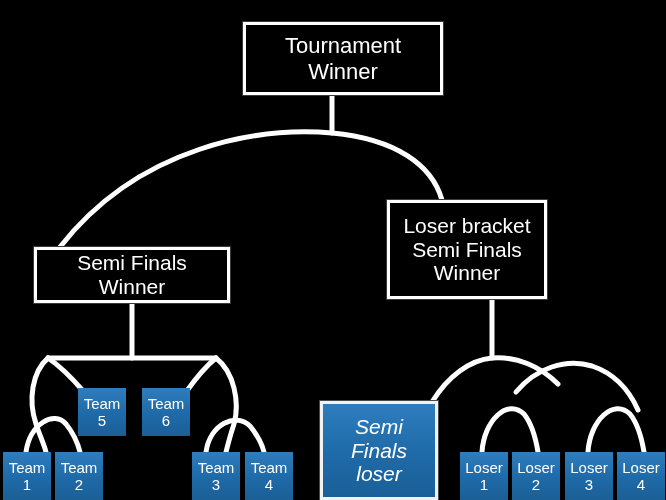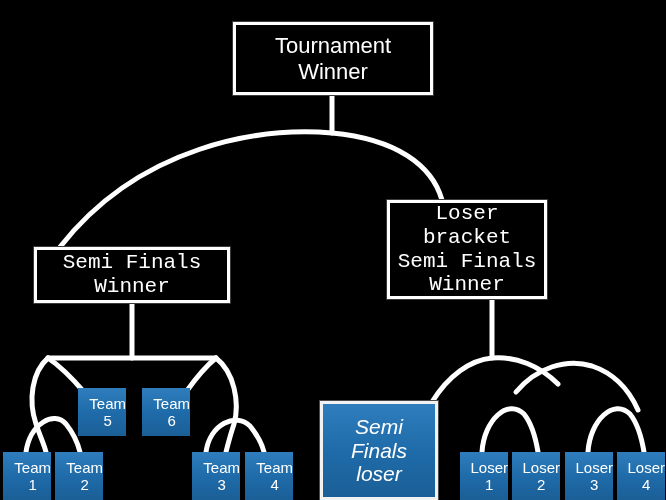--- a/index.html
+++ b/index.html
@@ -51,23 +51,23 @@
   }
   .node-blue-plain {
     background: linear-gradient(180deg, #2f7dbd 0%, #1e6aa8 55%, #1b5f96 100%);
     border: none;
   }
   .lbl {
     display: block;
     white-space: pre-line;
   }
   .t-big { font-size: 22px; }
-  .t-mid { font-size: 21px; font-family: Liberation Mono, monospace; }
+  .t-mid { font-size: 21px; }
   .t-loser-box { font-size: 21px; }
-  .t-small { font-size: 15px; justify-content: flex-end; }
+  .t-small { font-size: 15px; }
 </style>
 </head>
 <body>
 
 <div id="canvas">
 
   <svg id="connectors" viewBox="0 0 666 500" xmlns="http://www.w3.org/2000/svg">
     <g fill="none" stroke="#ffffff" stroke-width="5" stroke-linecap="round">
 
       <path d="M 332 95 L 332 133"></path>
@@ -94,21 +94,21 @@
       <path d="M 432 402 C 448 376, 470 360, 492 358 C 516 356, 540 366, 558 384"></path>
 
       <path d="M 516 392 C 536 368, 566 358, 592 366 C 616 374, 630 392, 638 410"></path>
 
       <path d="M 482 452 C 484 420, 508 398, 524 414 C 532 424, 536 440, 538 452"></path>
 
       <path d="M 588 452 C 590 420, 614 398, 630 414 C 638 424, 642 440, 644 452"></path>
     </g>
   </svg>
 
-  <div class="node node-outline t-big" style="left:233px; top:22px; width:200px; height:73px;">
+  <div class="node node-outline t-big" style="left:243px; top:22px; width:200px; height:73px;">
     <span class="lbl">Tournament
 Winner</span>
   </div>
 
   <div class="node node-outline t-mid" style="left:34px; top:247px; width:196px; height:56px;">
     <span class="lbl">Semi Finals
 Winner</span>
   </div>
 
   <div class="node node-outline t-mid" style="left:387px; top:200px; width:160px; height:99px;">

